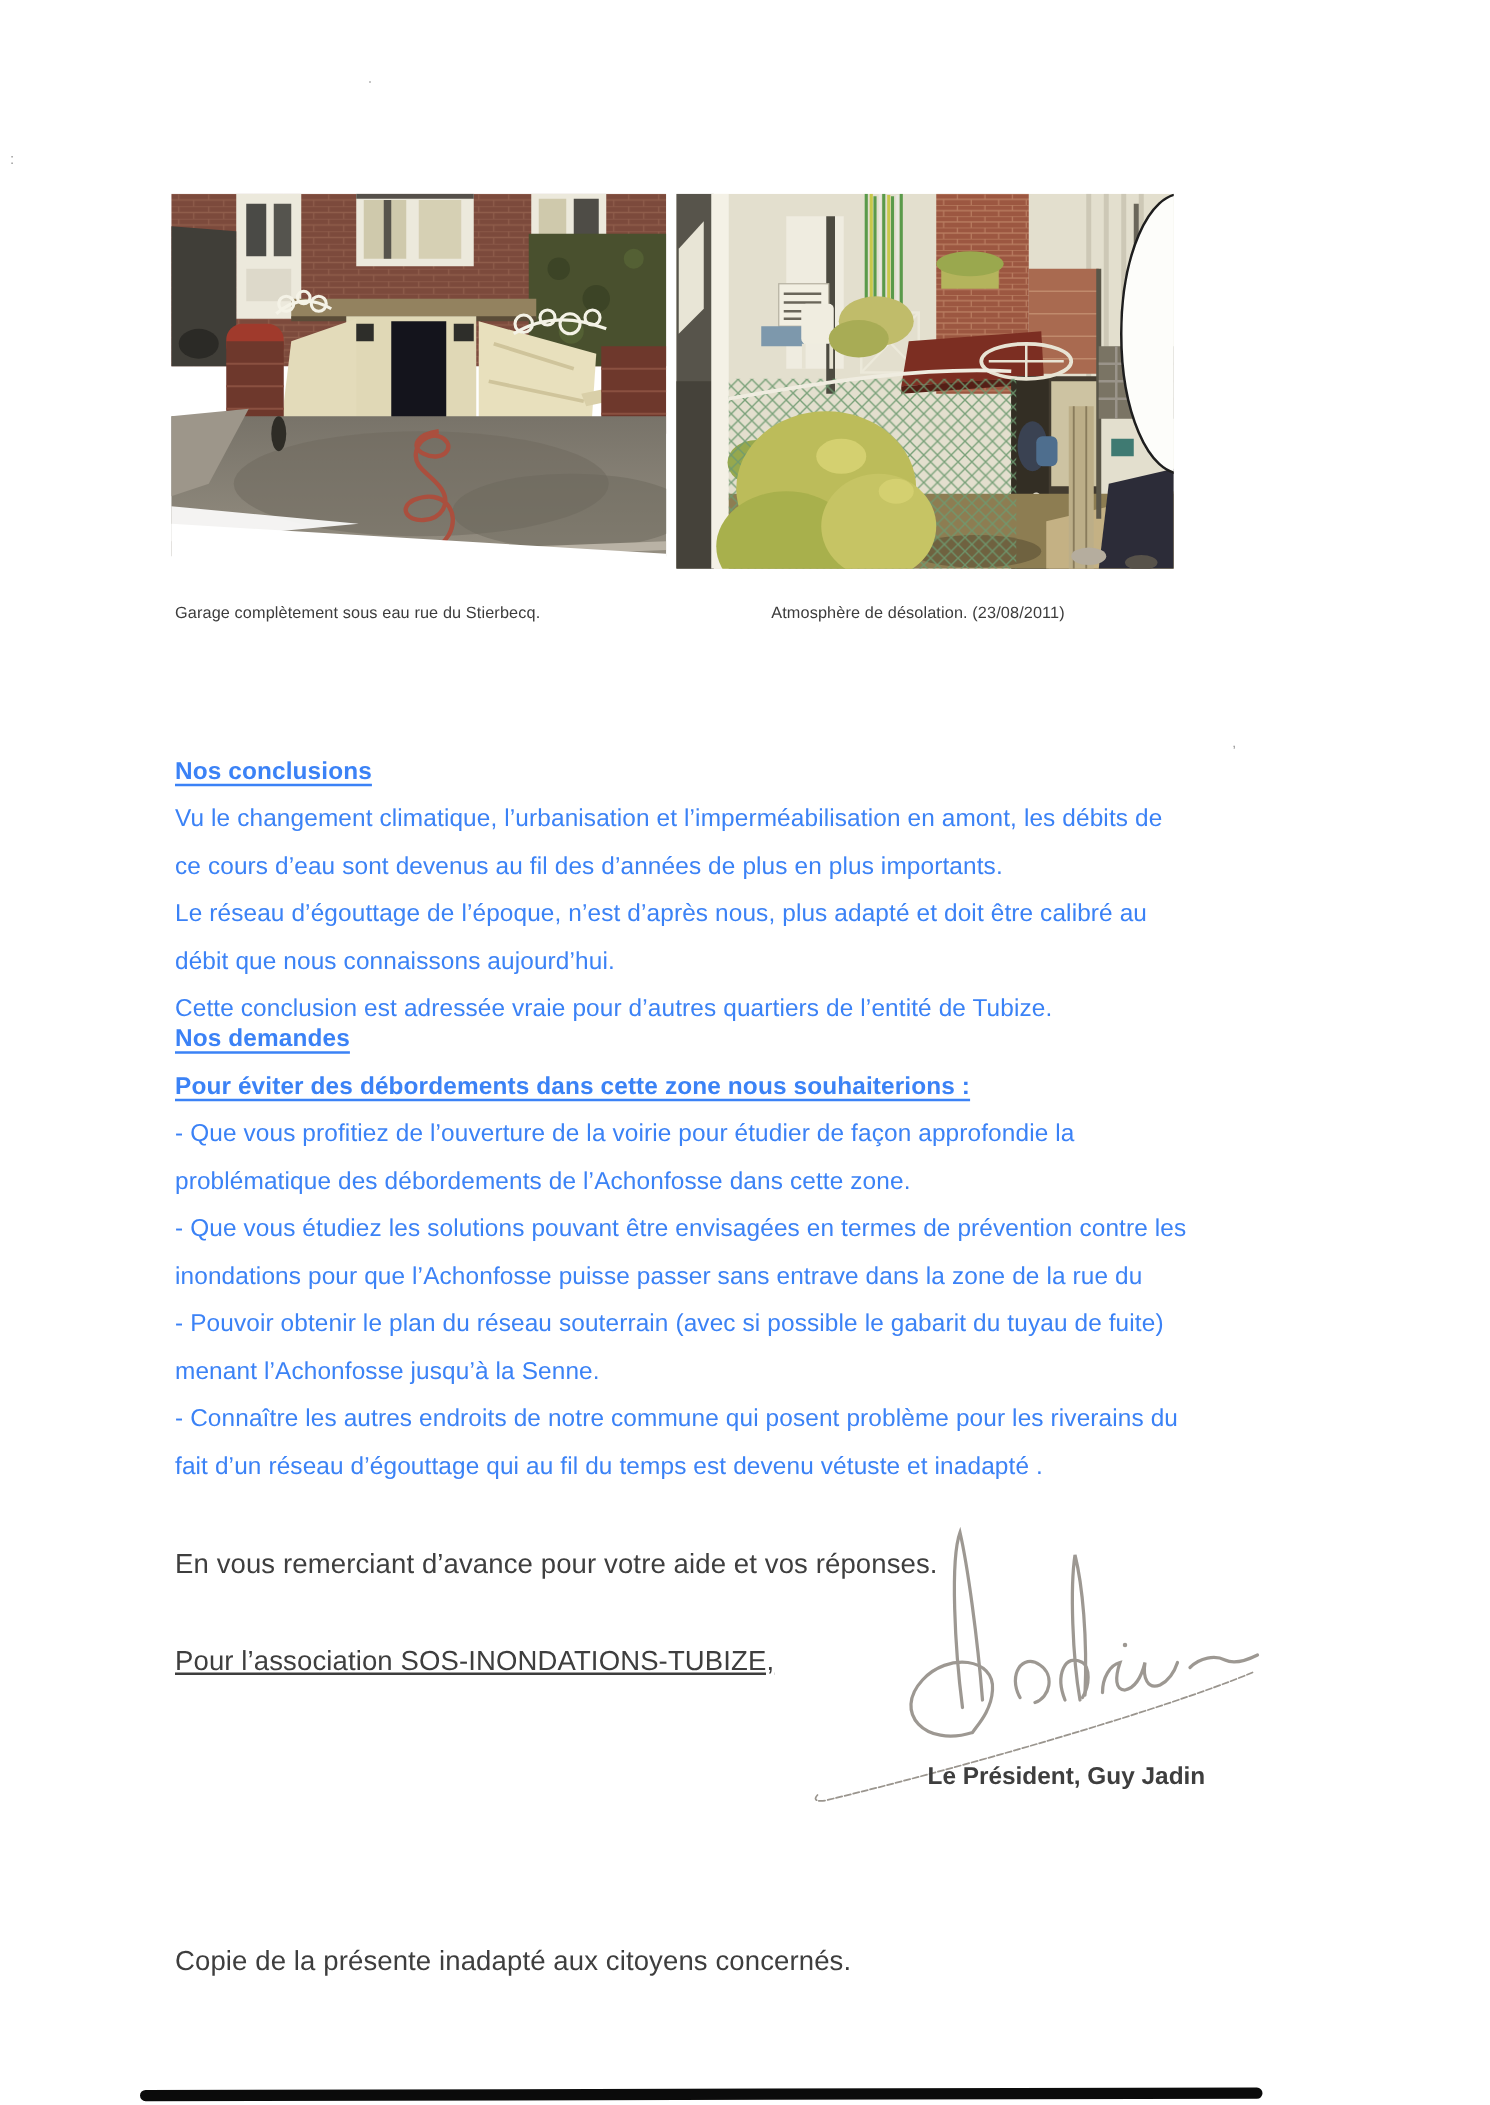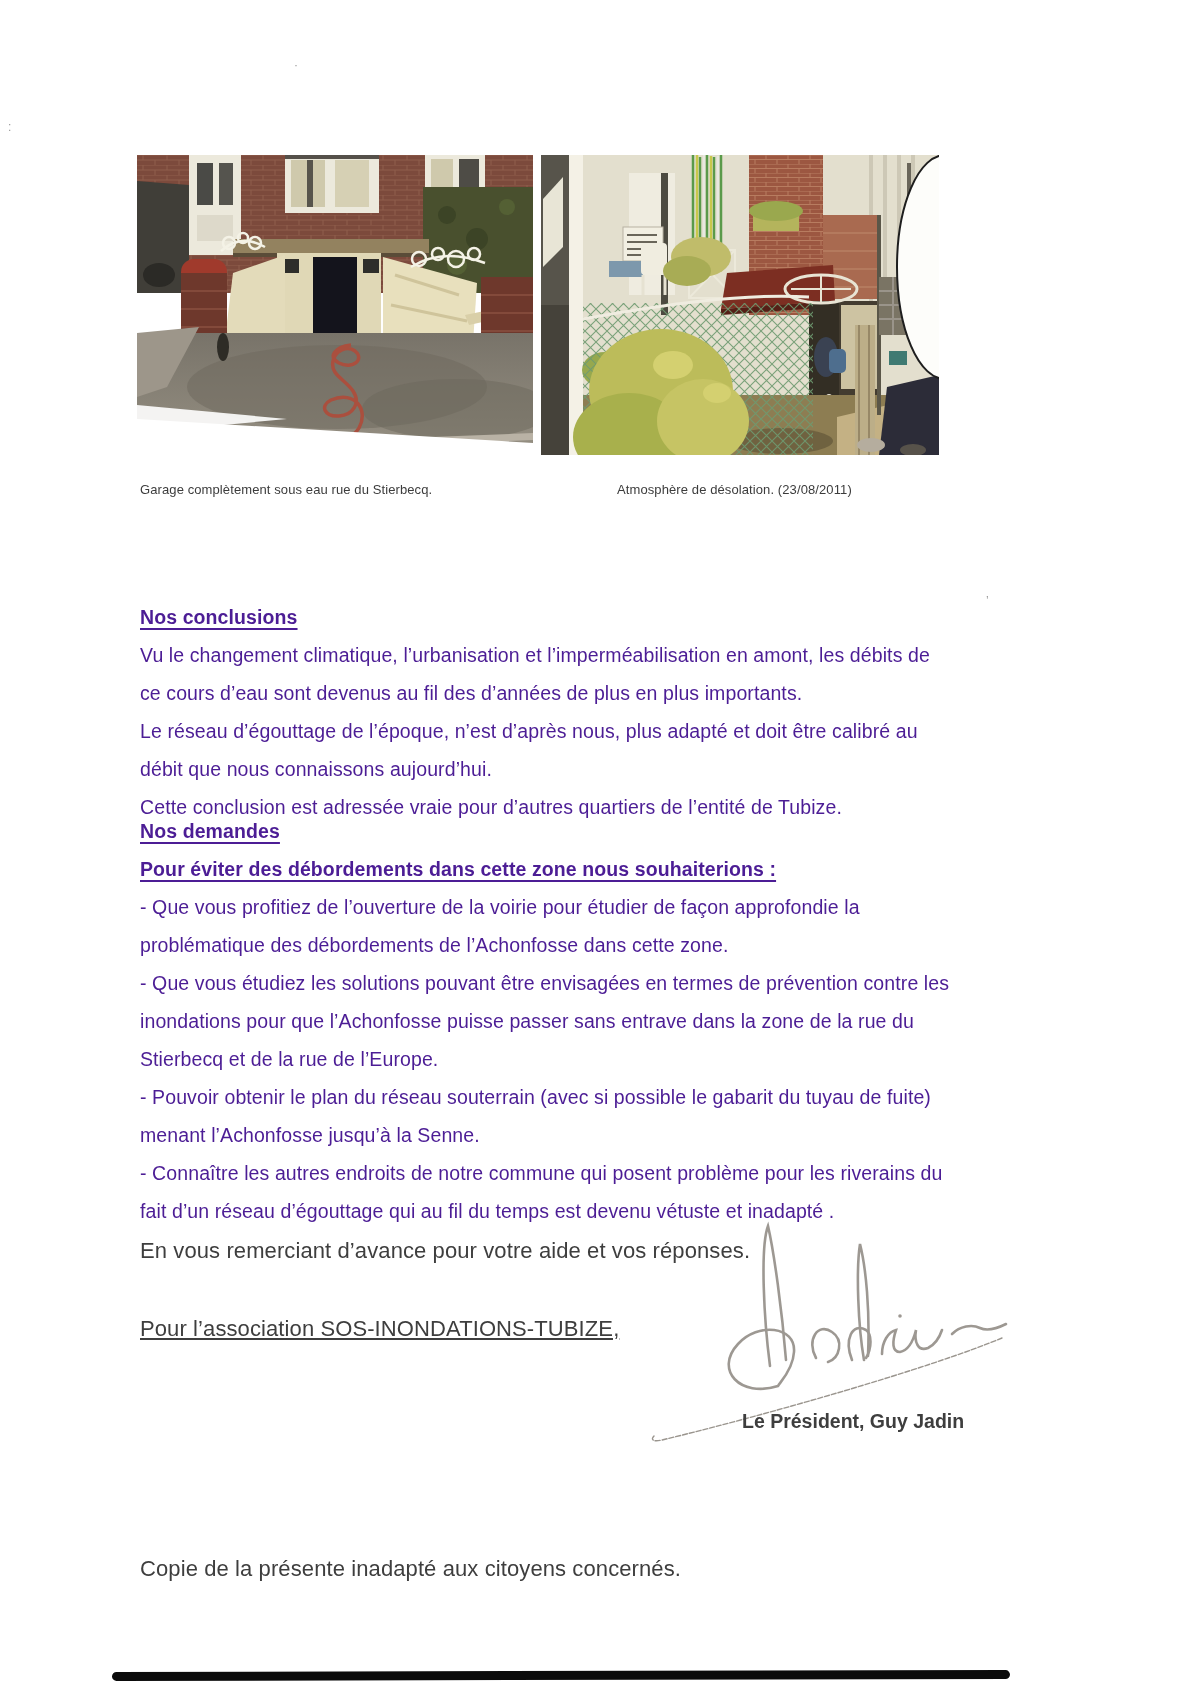--- a/index.html
+++ b/index.html
@@ -9,21 +9,21 @@
     font-family:"Liberation Sans","DejaVu Sans",sans-serif; color:#3e3e3e;
     overflow:hidden; margin:0 auto;
   }
   .photo{position:absolute; top:155px;}
   .photo svg{display:block;}
   .photo-left{left:137px;}
   .photo-right{left:541px;}
   .caption{position:absolute; top:482px; font-size:13px; color:#3c3c3c; letter-spacing:.1px;}
   .caption-left{left:140px;}
   .caption-right{left:577px;margin-left:40px;}
-  .body-text{position:absolute; left:140px; top:598px; font-size:19.5px; line-height:38px; color:#4c1d95; letter-spacing:.1px;}
+  .body-text{position:absolute; left:140px; top:598px; font-size:19.5px; line-height:38px; color:#3b82f6; letter-spacing:.1px;}
   .line{white-space:nowrap;}
   .hd{font-weight:700; text-decoration:underline; text-decoration-thickness:2px; text-underline-offset:4px; white-space:nowrap;}
   .hd-demandes{margin-top:-14px;}
   .first-item{margin-top:0px;}
   .closing-line{position:absolute; left:140px; font-size:22px; white-space:nowrap; letter-spacing:.1px;}
   .thanks{top:1238px;}
   .association{top:1316px;text-decoration:underline;}
   .signer{position:absolute; left:742px; top:1410px; font-size:19.5px; white-space:nowrap;font-weight:bold;}
   .copy-note{top:1556px;}
   .signature{position:absolute; left:600px; top:1190px;}
@@ -209,21 +209,20 @@
     <div class="line">ce cours d’eau sont devenus au fil des d’années de plus en plus importants.</div>
     <div class="line">Le réseau d’égouttage de l’époque, n’est d’après nous, plus adapté et doit être calibré au</div>
     <div class="line">débit que nous connaissons aujourd’hui.</div>
     <div class="line">Cette conclusion est adressée vraie pour d’autres quartiers de l’entité de Tubize.</div>
     <div class="hd hd-demandes">Nos demandes</div>
     <div class="hd">Pour éviter des débordements dans cette zone nous souhaiterions :</div>
     <div class="line first-item">- Que vous profitiez de l’ouverture de la voirie pour étudier de façon approfondie la</div>
     <div class="line">problématique des débordements de l’Achonfosse dans cette zone.</div>
     <div class="line">- Que vous étudiez les solutions pouvant être envisagées en termes de prévention contre les</div>
     <div class="line">inondations pour que l’Achonfosse puisse passer sans entrave dans la zone de la rue du</div>
-    <div class="line">Stierbecq et de la rue de l’Europe.</div>
     <div class="line">- Pouvoir obtenir le plan du réseau souterrain (avec si possible le gabarit du tuyau de fuite)</div>
     <div class="line">menant l’Achonfosse jusqu’à la Senne.</div>
     <div class="line">- Connaître les autres endroits  de notre commune qui posent problème pour les riverains du</div>
     <div class="line">fait d’un réseau d’égouttage qui au fil du temps est devenu vétuste et inadapté .</div>
   </div>
 
   <div class="closing-line thanks">En vous remerciant d’avance pour votre aide et vos réponses.</div>
   <div class="closing-line association">Pour l’association SOS-INONDATIONS-TUBIZE,</div>
 
   <div class="signature">

